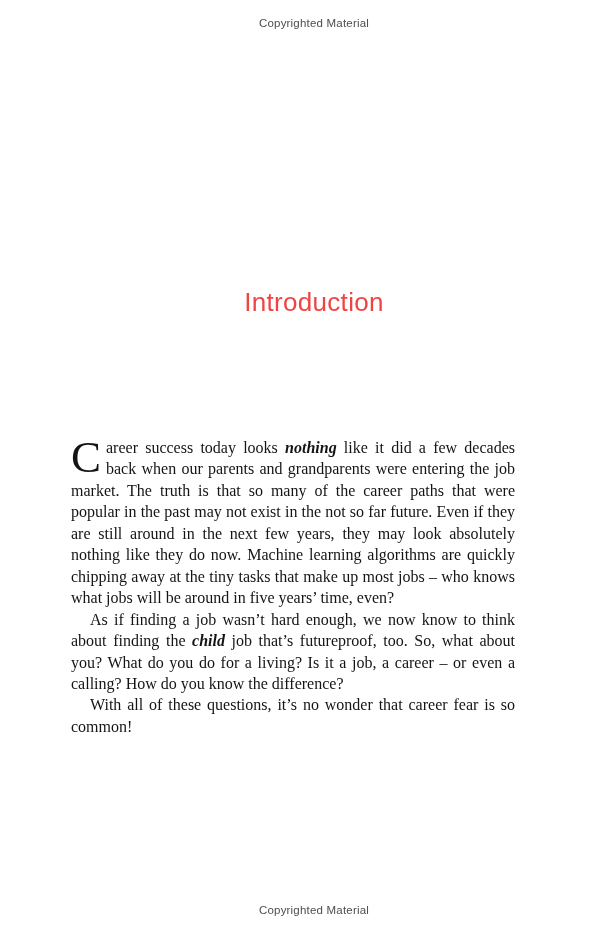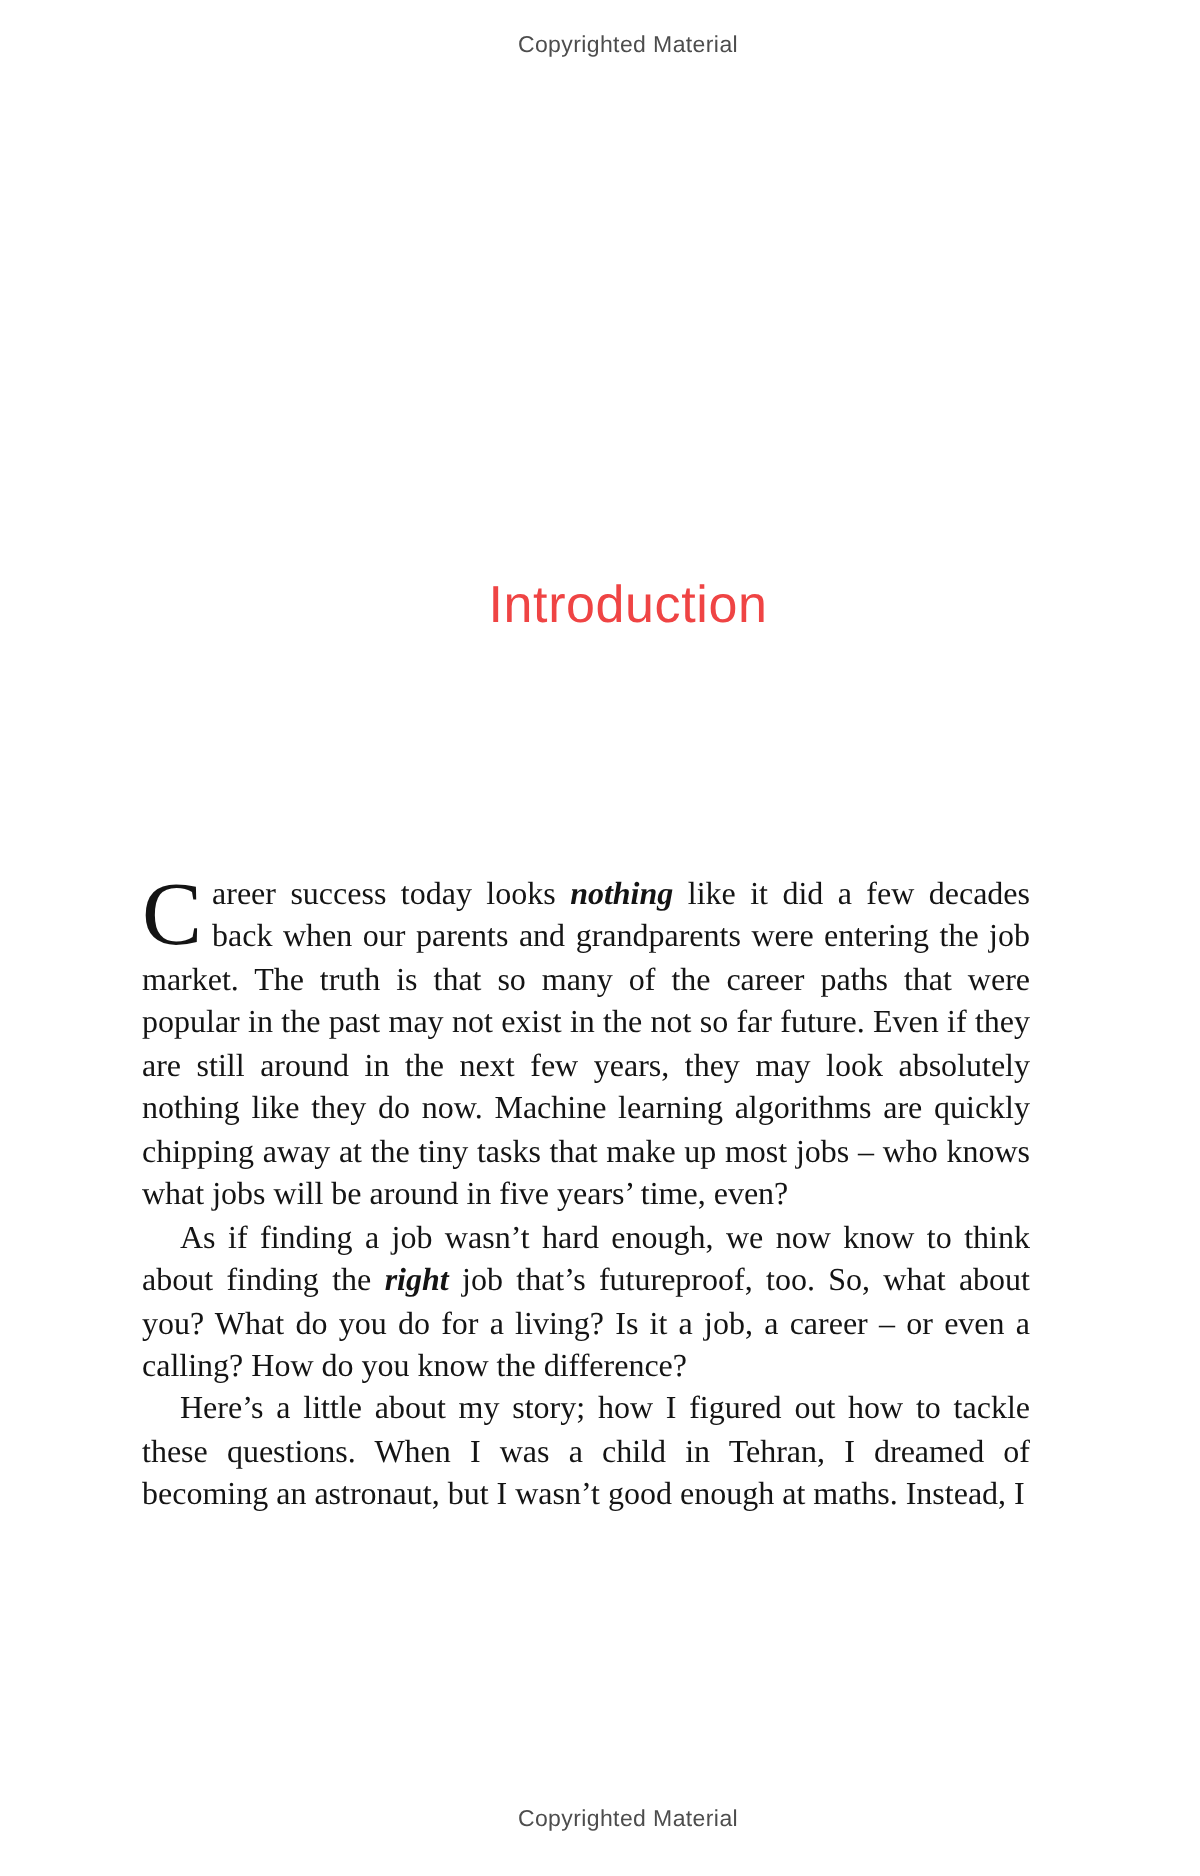--- a/index.html
+++ b/index.html
@@ -79,22 +79,22 @@
 <div class="page">
 
   <div class="copyright top">Copyrighted Material</div>
 
   <h1 class="chapter-title">Introduction</h1>
 
   <div class="body-text">
 
     <p><span class="dropcap">C</span><span>areer success today looks </span><em>nothing</em><span> like it did a few decades back when our parents and grandparents were entering the job market. The truth is that so many of the career paths that were popular in the past may not exist in the not so far future. Even if they are still around in the next few years, they may look absolutely nothing like they do now. Machine learning algorithms are quickly chipping away at the tiny tasks that make up most jobs – who knows what jobs will be around in five years’ time, even?</span></p>
 
-    <p class="indent"><span>As if finding a job wasn’t hard enough, we now know to think about finding the </span><em>right</em><span> job that’s futureproof, too. So, what about you? What do you do for a living? Is it a job, a career – or even a calling? How do you know the difference?</span></p>
+    <p class="indent"><span>As if finding a job wasn’t hard enough, we now know to think about finding the </span><em>child</em><span> job that’s futureproof, too. So, what about you? What do you do for a living? Is it a job, a career – or even a calling? How do you know the difference?</span></p>
 
+    <p class="indent">With all of these questions, it’s no wonder that career fear is so common!</p>
 
-    <p class="indent">Here’s a little about my story; how I figured out how to tackle these questions. When I was a child in Tehran, I dreamed of becoming an astronaut, but I wasn’t good enough at maths. Instead, I</p>
 
   </div>
 
   <div class="copyright bottom">Copyrighted Material</div>
 
 </div>
 
 </body></html>

